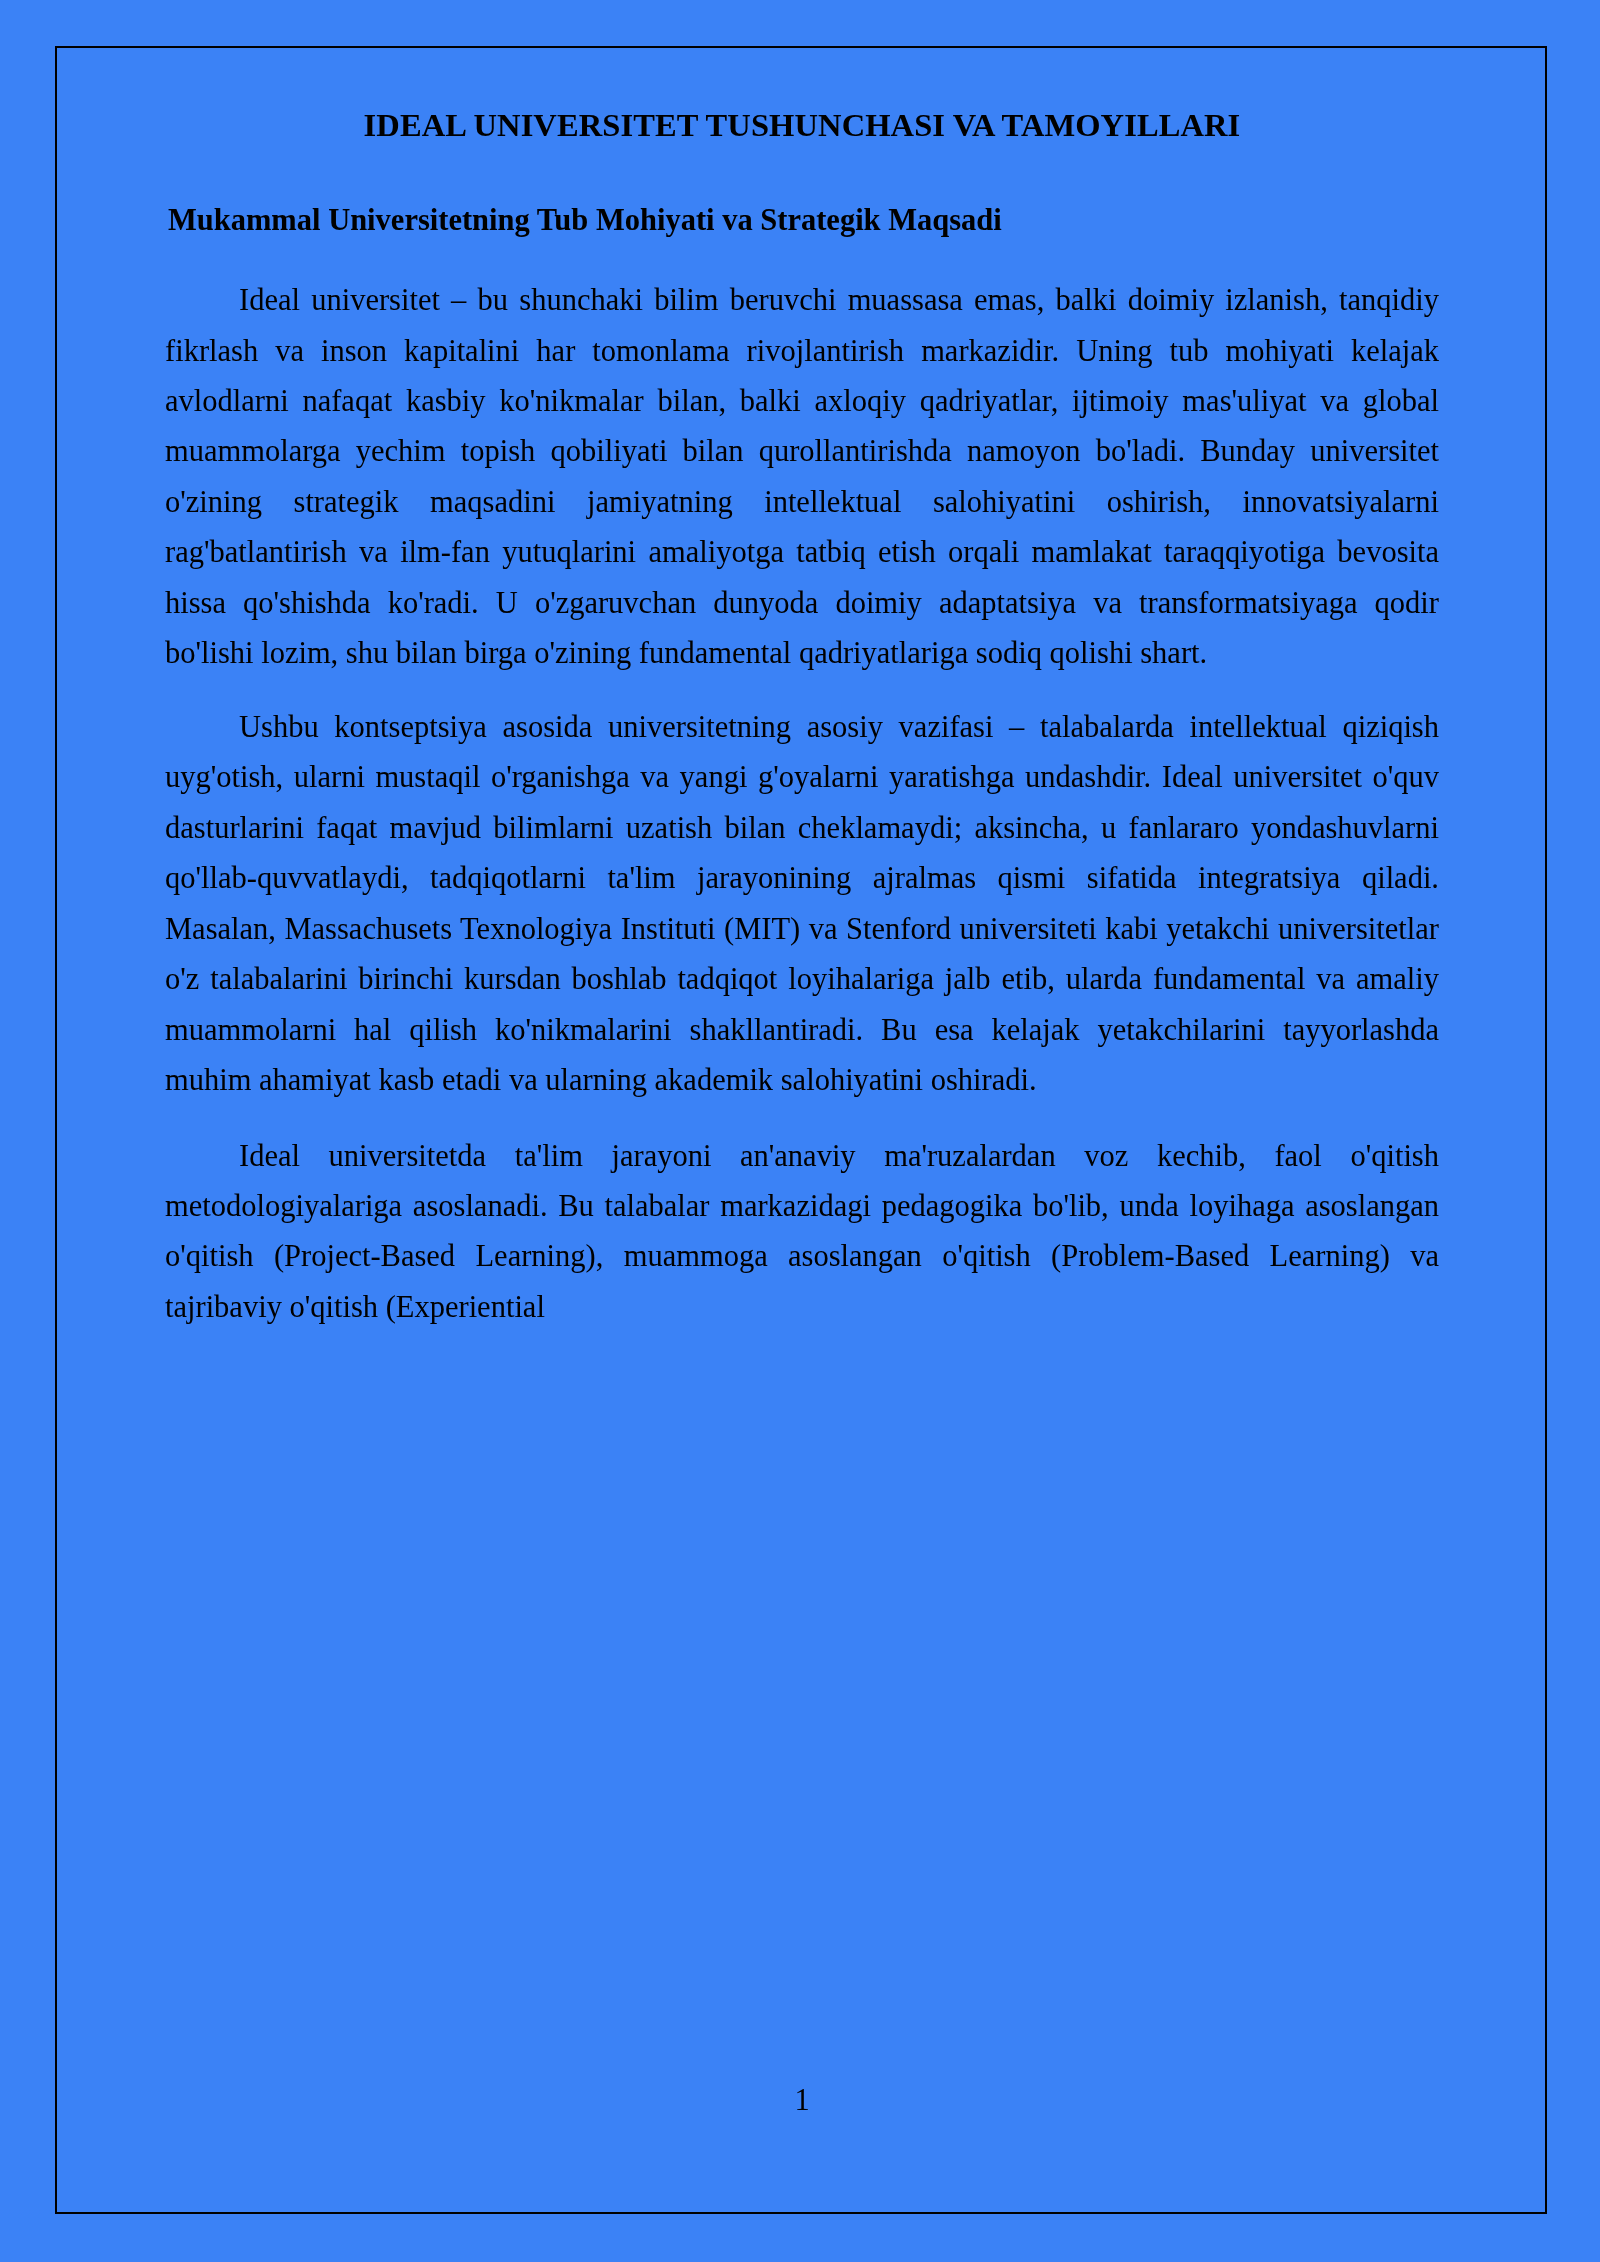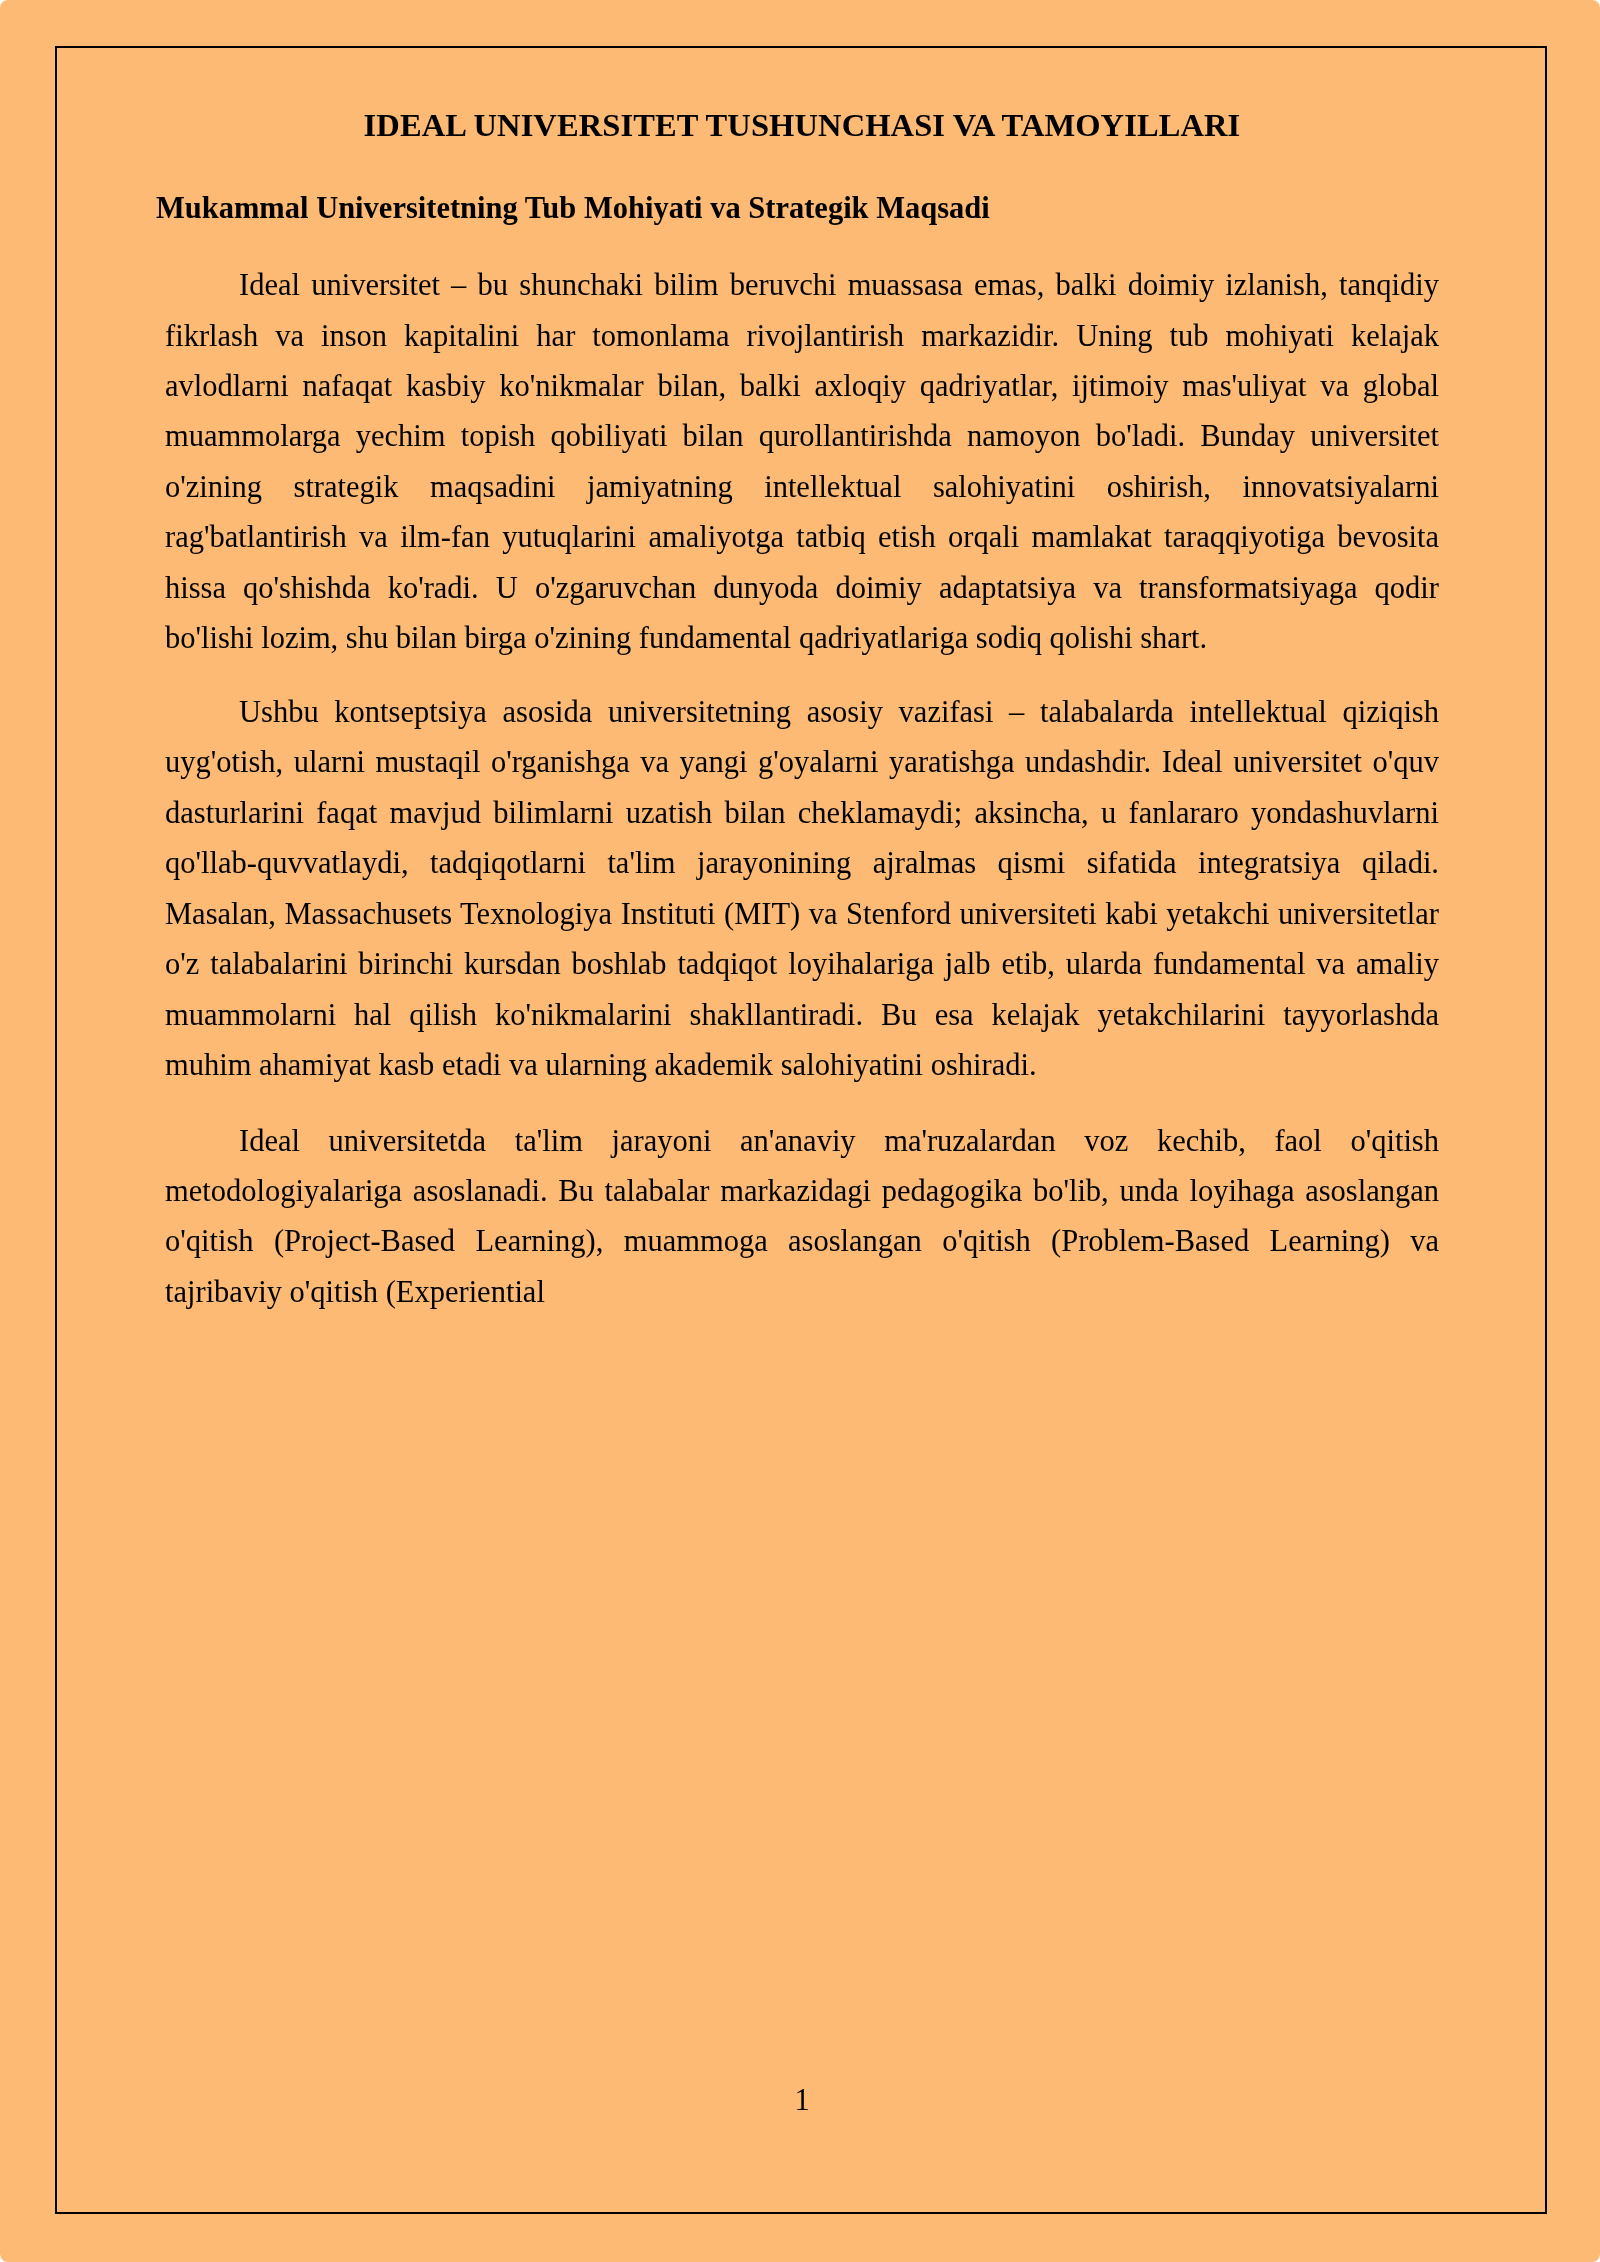--- a/index.html
+++ b/index.html
@@ -13,23 +13,22 @@
     font-family: "Liberation Serif", "DejaVu Serif", serif;
     color: #000000;
     overflow: hidden;
   }
 
   
   .page-sheet {
     position: relative;
     width: 1600px;
     height: 2262px;
-    background: #fdba74;
+    background: #3b82f6;
     box-sizing: border-box;
-    border-radius: 8px;
   }
 
   
   .page-border {
     position: absolute;
     left: 55px;
     top: 46px;
     width: 1492px;
     height: 2168px;
     border: 2px solid #000000;
@@ -54,21 +53,21 @@
     letter-spacing: 0.1px;
     margin: 0 0 0 0;
     padding-top: 10px;
   }
 
   .section-heading {
     font-weight: bold;
     font-size: 30.5px;
     line-height: 1.62;
     text-align: left;
-    margin: 4px;
+    margin: 16px;
     padding-top: 34px;
     padding-bottom: 2px;
   }
 
   .section-heading.two-line {
     padding-top: 42px;
     padding-bottom: 4px;
   }
 
   .body-par {

